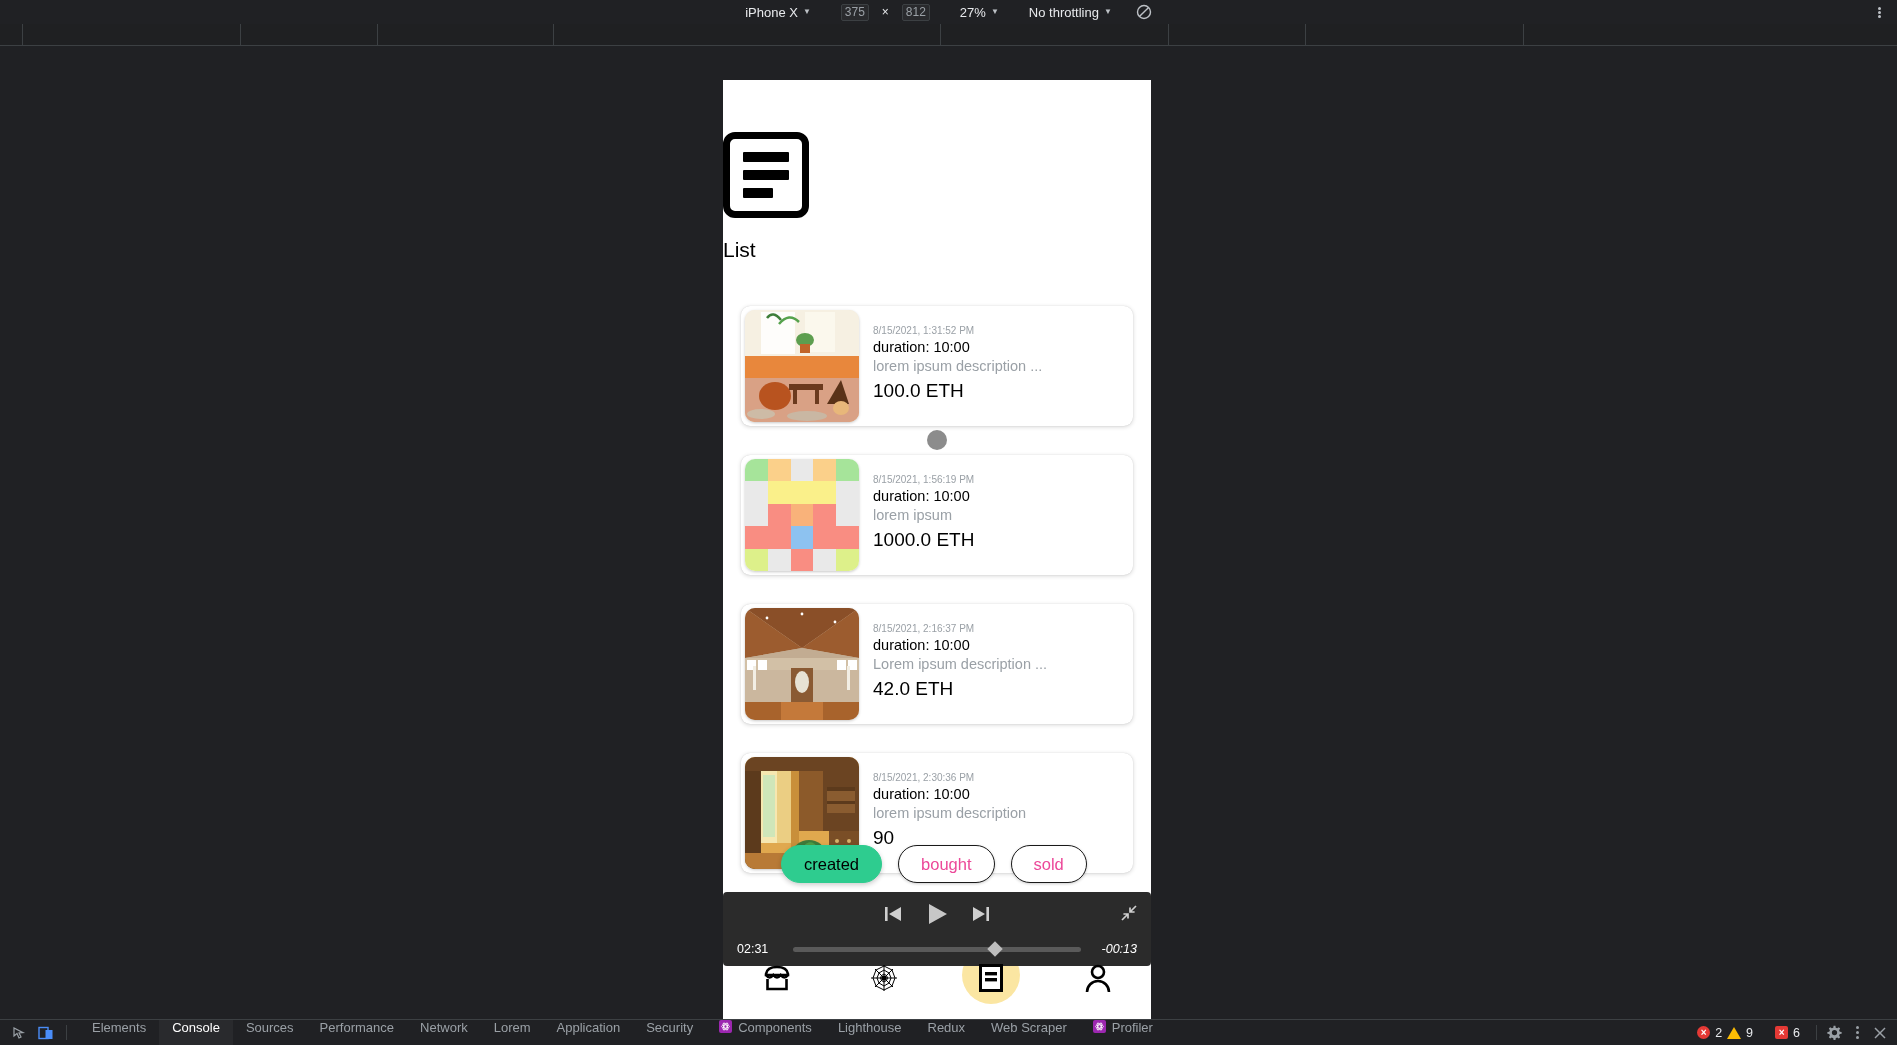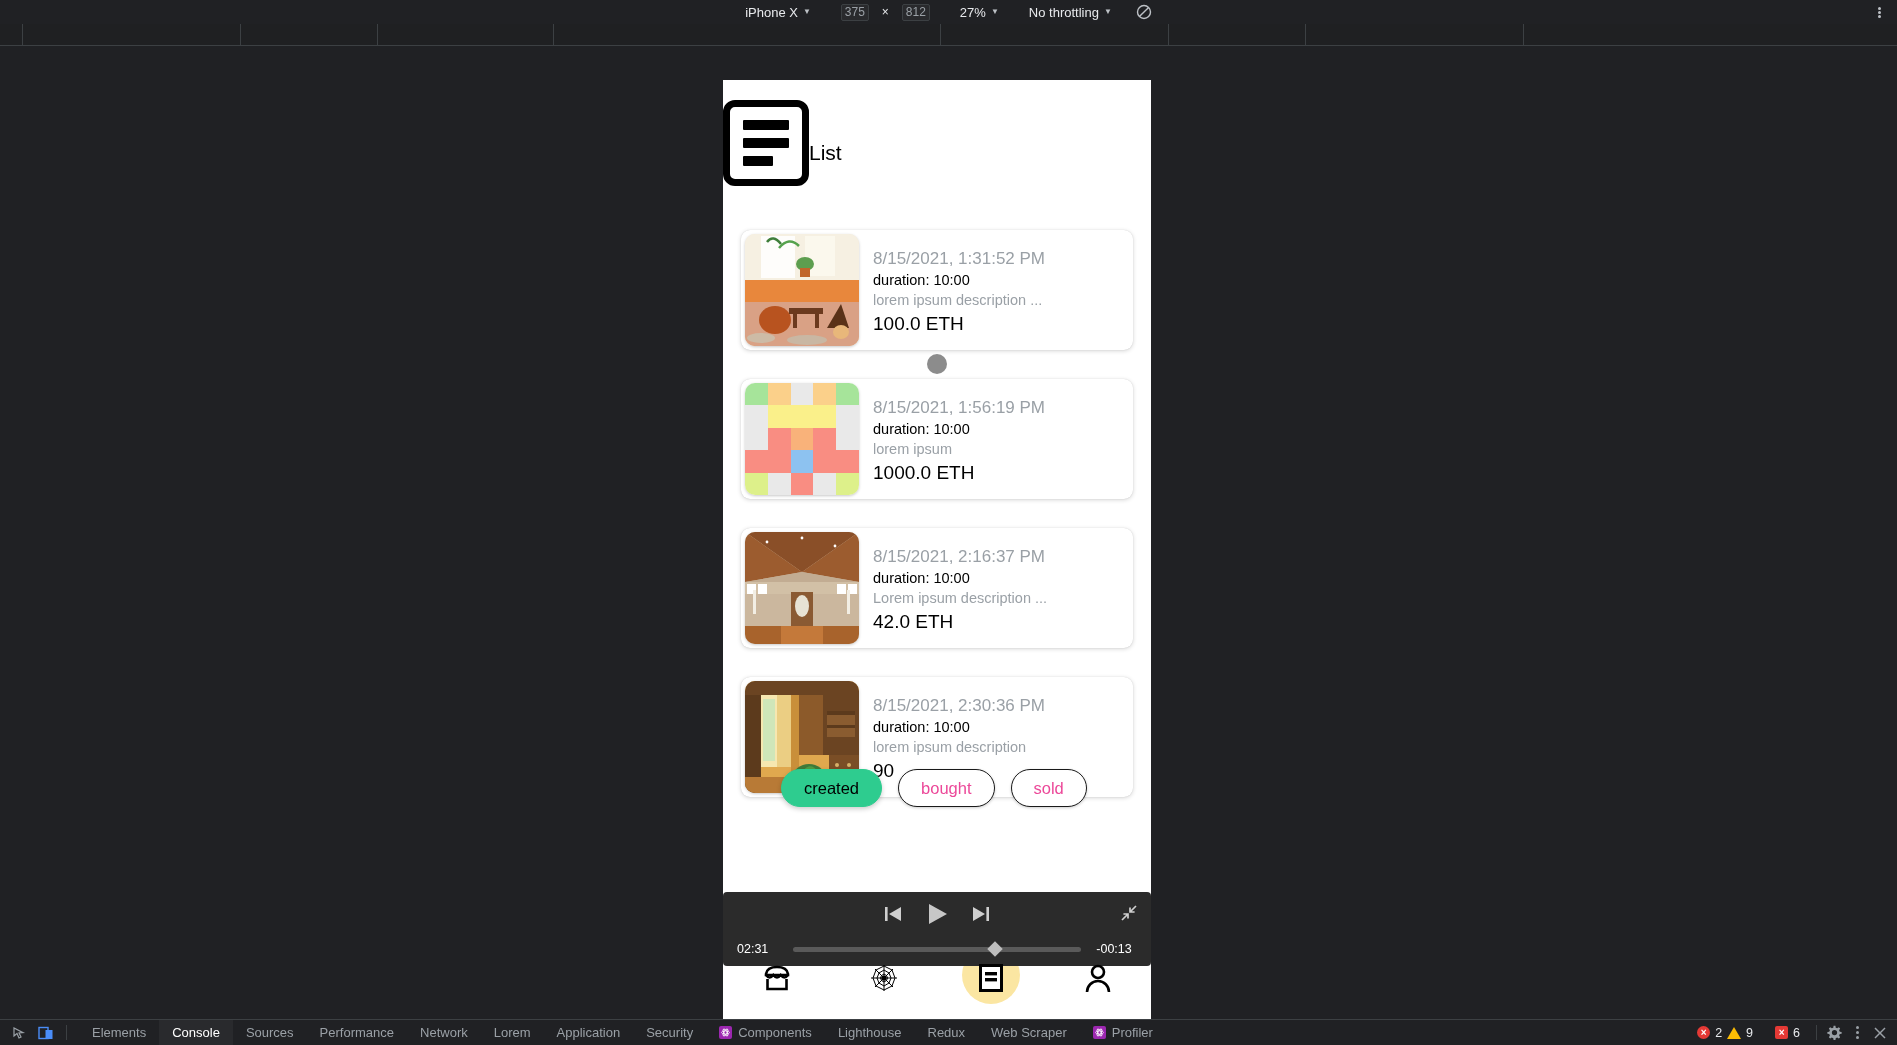--- a/index.html
+++ b/index.html
@@ -61,22 +61,22 @@
   
   .phone {
     position: absolute; left: 723px; top: 34px;
     width: 428px; height: 946px;
     background: #ffffff;
     overflow: hidden;
   }
 
   
   .app-header {
-    padding-top: 20px; display: flex; flex-direction: row;
-    align-items: center;
+    padding-top: 52px; display: flex; flex-direction: column;
+    align-items: flex-start;
   }
   .list-icon-big {
     width: 86px; height: 86px;
     border: 7px solid #000; border-radius: 12px;
     display: flex; flex-direction: column; align-items: center;
     justify-content: center; gap: 8px; background: #fff;
   }
   .list-icon-big i { display: block; background: #000; height: 10px; border-radius: 1px; }
   .lb1 { width: 46px; }
   .lb2 { width: 46px; }
@@ -97,21 +97,21 @@
     overflow: visible;
   }
   .card-thumb {
     width: 114px; height: 112px; border-radius: 10px;
     flex: 0 0 auto; overflow: hidden; position: relative;
     box-shadow: 0 1px 3px rgba(0,0,0,0.22);
   }
   .card-body {
     flex: 1 1 auto; padding: 14px 0 0 14px; position: relative;
   }
-  .card-date { font-size: 17px; color: #9aa0a6; line-height: 1.35; }
+  .card-date { font-size: 10px; color: #9aa0a6; line-height: 1.35; }
   .card-duration { font-size: 14.5px; color: #000; line-height: 1.35; }
   .card-desc { font-size: 14.5px; color: #9aa0a6; line-height: 1.35; }
   .card-price { font-size: 19px; color: #000; margin-top: 3px; font-weight: 400; }
 
   
   .drag-handle {
     position: absolute; width: 20px; height: 20px; border-radius: 50%;
     background: #8c8c8c; left: 50%; transform: translateX(-50%);
     top: -25px; z-index: 5;
   }
@@ -158,40 +158,40 @@
   }
   .player-controls .ctl { cursor: pointer; display:flex; align-items:center; }
   .minimize-btn {
     position: absolute; right: 13px; top: 12px;
   }
   .player-scrub {
     display: flex; align-items: center; gap: 10px; padding: 0 14px;
     height: 26px;
   }
   .time { font-size: 12.5px; color: #fff; width: 46px; }
-  .time.right { text-align: center; }
+  .time.right { text-align: right; font-style: italic; }
   .track {
     flex: 1 1 auto; height: 5px; background: #5a5a5a; border-radius: 3px;
     position: relative;
   }
   .track .thumb {
     position: absolute; width: 11px; height: 11px; background: #bdbdbd;
     transform: translate(-50%,-50%) rotate(45deg); top: 50%; left: 70%;
   }
 
   
   .devtools-bar {
     position: absolute; left: 0; bottom: 0; width: 1897px; height: 26px;
     background: #202124; border-top: 1px solid #3c4043;
     display: flex; align-items: center; color: #9aa0a6; font-size: 13px;
   }
   .dt-left-icons { display: flex; align-items: center; gap: 12px; padding: 0 12px; }
   .dt-tabs { display: flex; align-items: center; gap: 0px; }
   .dt-tab {
-    padding: 0 13px; height: 26px; display: flex; align-items: center;
+    padding: 0 13px; height: 26px; display: flex; align-items: flex-start;
     color: #9aa0a6; white-space: nowrap; gap: 6px;
   }
   .dt-tab.active { color: #ffffff; background: #292a2d; font-weight: normal; }
   .dt-right {
     margin-left: auto; display: flex; align-items: center; gap: 10px;
     padding-right: 10px;
   }
   .counter-group {
     display: flex; align-items: center; gap: 5px; padding: 0 6px;
   }

